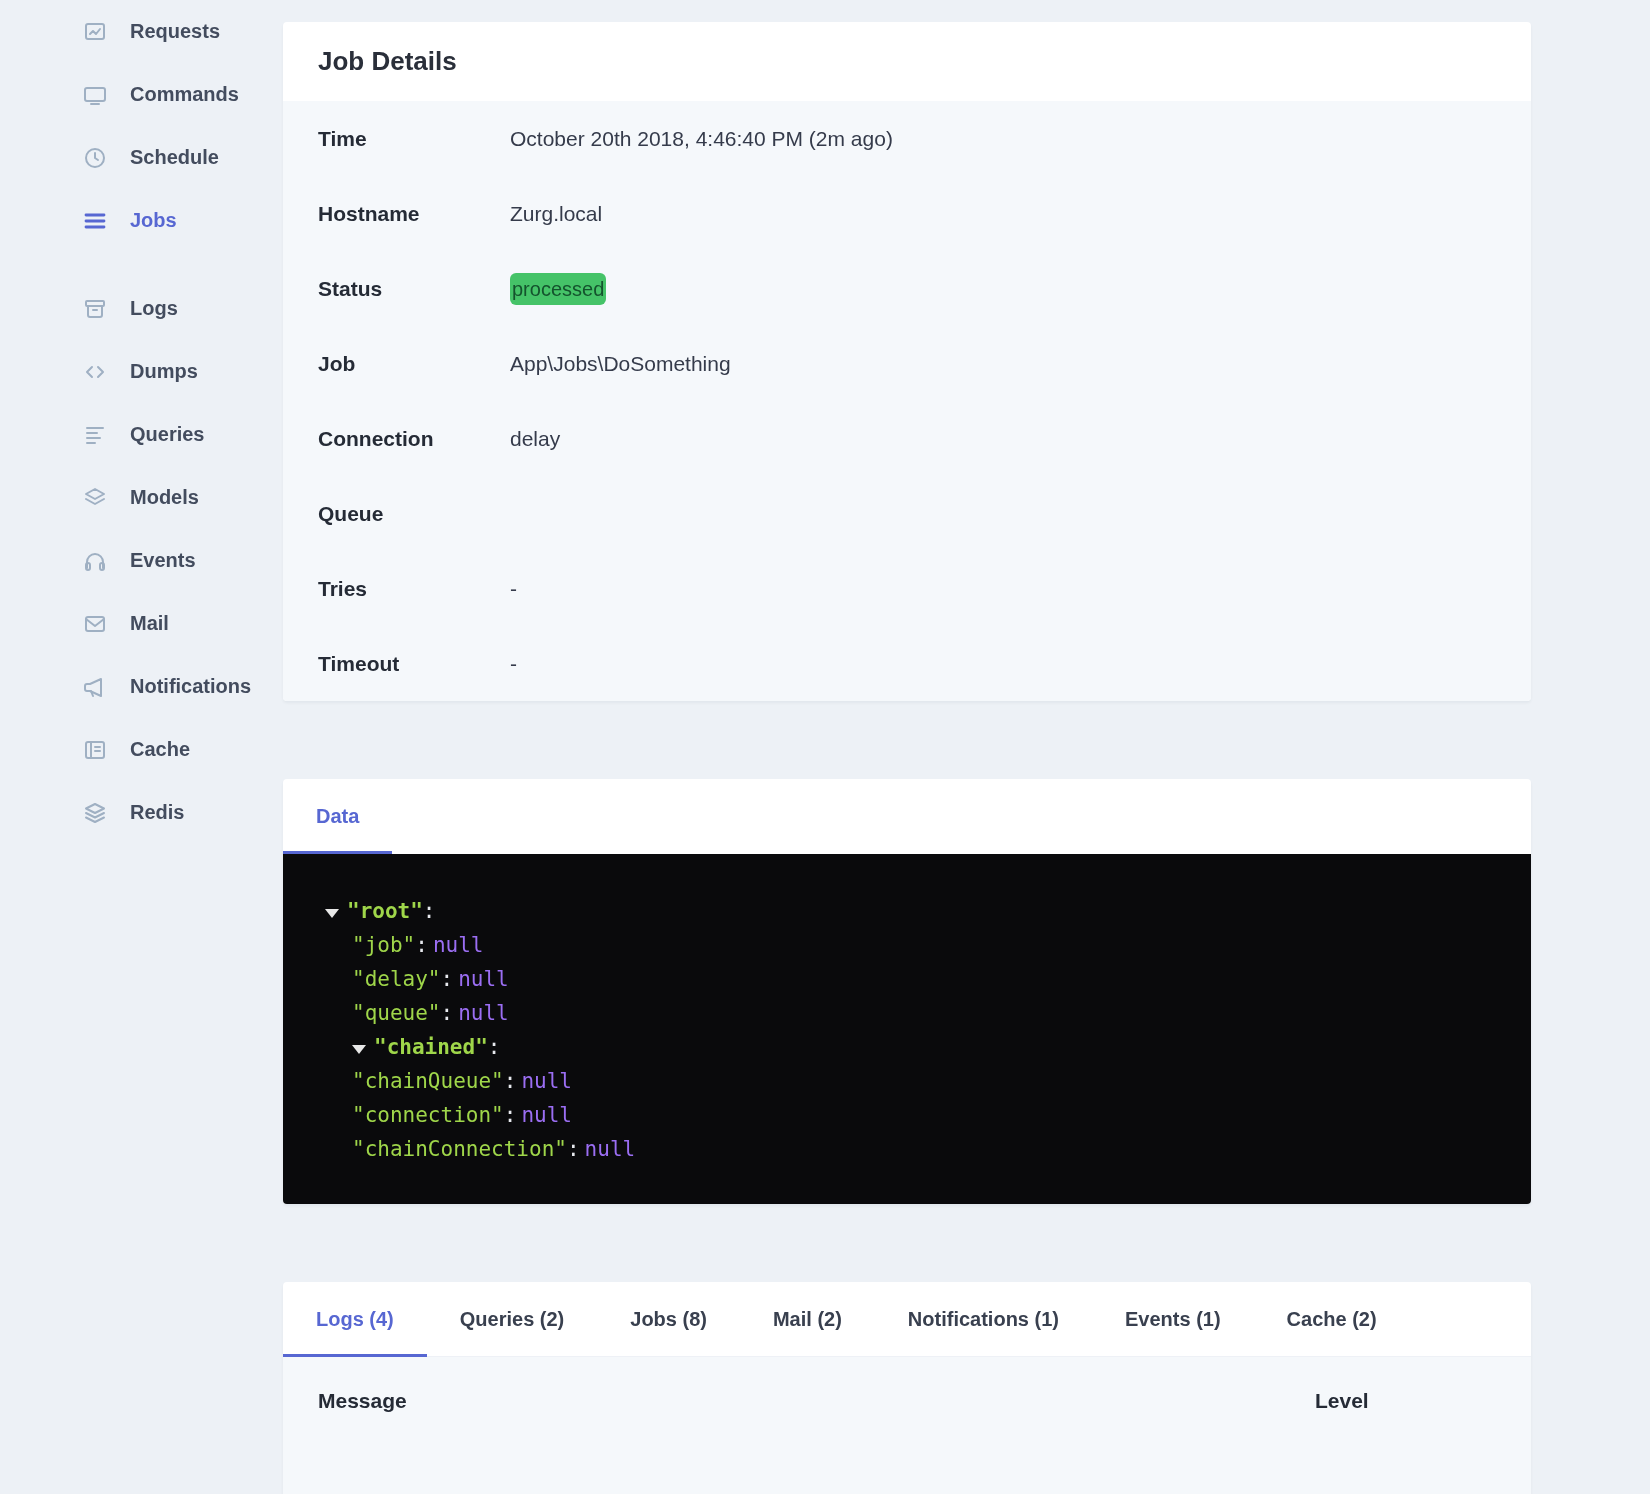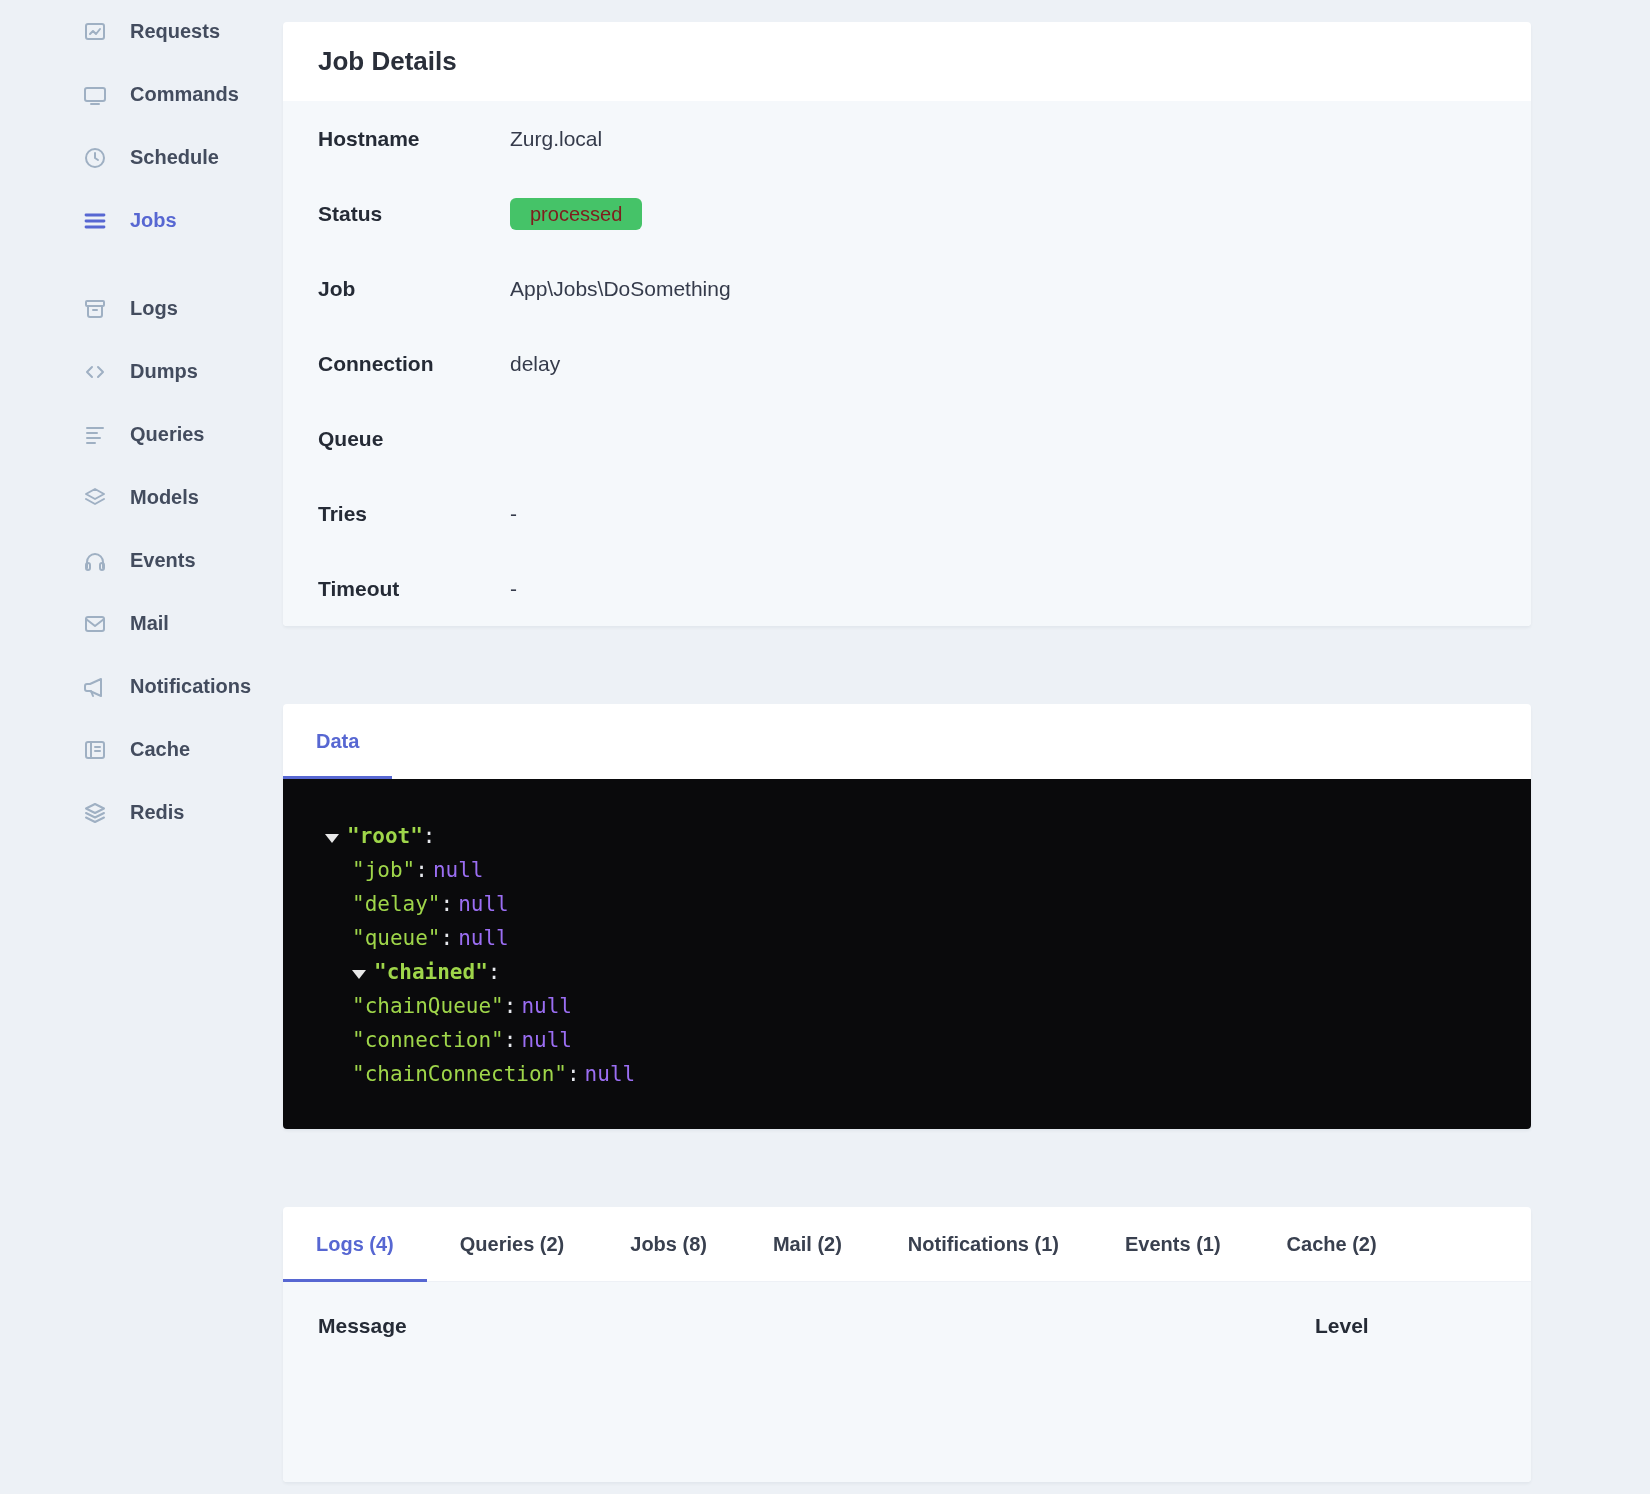--- a/index.html
+++ b/index.html
@@ -69,23 +69,23 @@
   .detail-label {
     flex: 0 0 192px;
     font-size: 21px;
     font-weight: 700;
     color: #252b36;
   }
   .detail-value { font-size: 21px; color: #353b4b; }
   .badge {
     display: inline-block;
     background: #45c368;
-    color: #7f1d1d;
+    color: #14532d;
     font-size: 20px;
-    padding: 6px 20px;
+    padding: 6px 2px;
     border-radius: 6px;
     line-height: 1;
   }
 
   
   .tabs-bar { display: flex; }
   .tab {
     padding: 27px 33px 25px;
     font-size: 20px;
     line-height: 20px;
@@ -265,20 +265,24 @@
 </aside>
 
 <main class="content">
 
   <section class="card">
     <header class="card-header">
       <h1 class="card-title">Job Details</h1>
     </header>
     <div>
       <div class="detail-row">
+        <div class="detail-label">Time</div>
+        <div class="detail-value">October 20th 2018, 4:46:40 PM (2m ago)</div>
+      </div>
+      <div class="detail-row">
         <div class="detail-label">Hostname</div>
         <div class="detail-value">Zurg.local</div>
       </div>
       <div class="detail-row">
         <div class="detail-label">Status</div>
         <div class="detail-value">
           <span class="badge">processed</span>
         </div>
       </div>
       <div class="detail-row">

